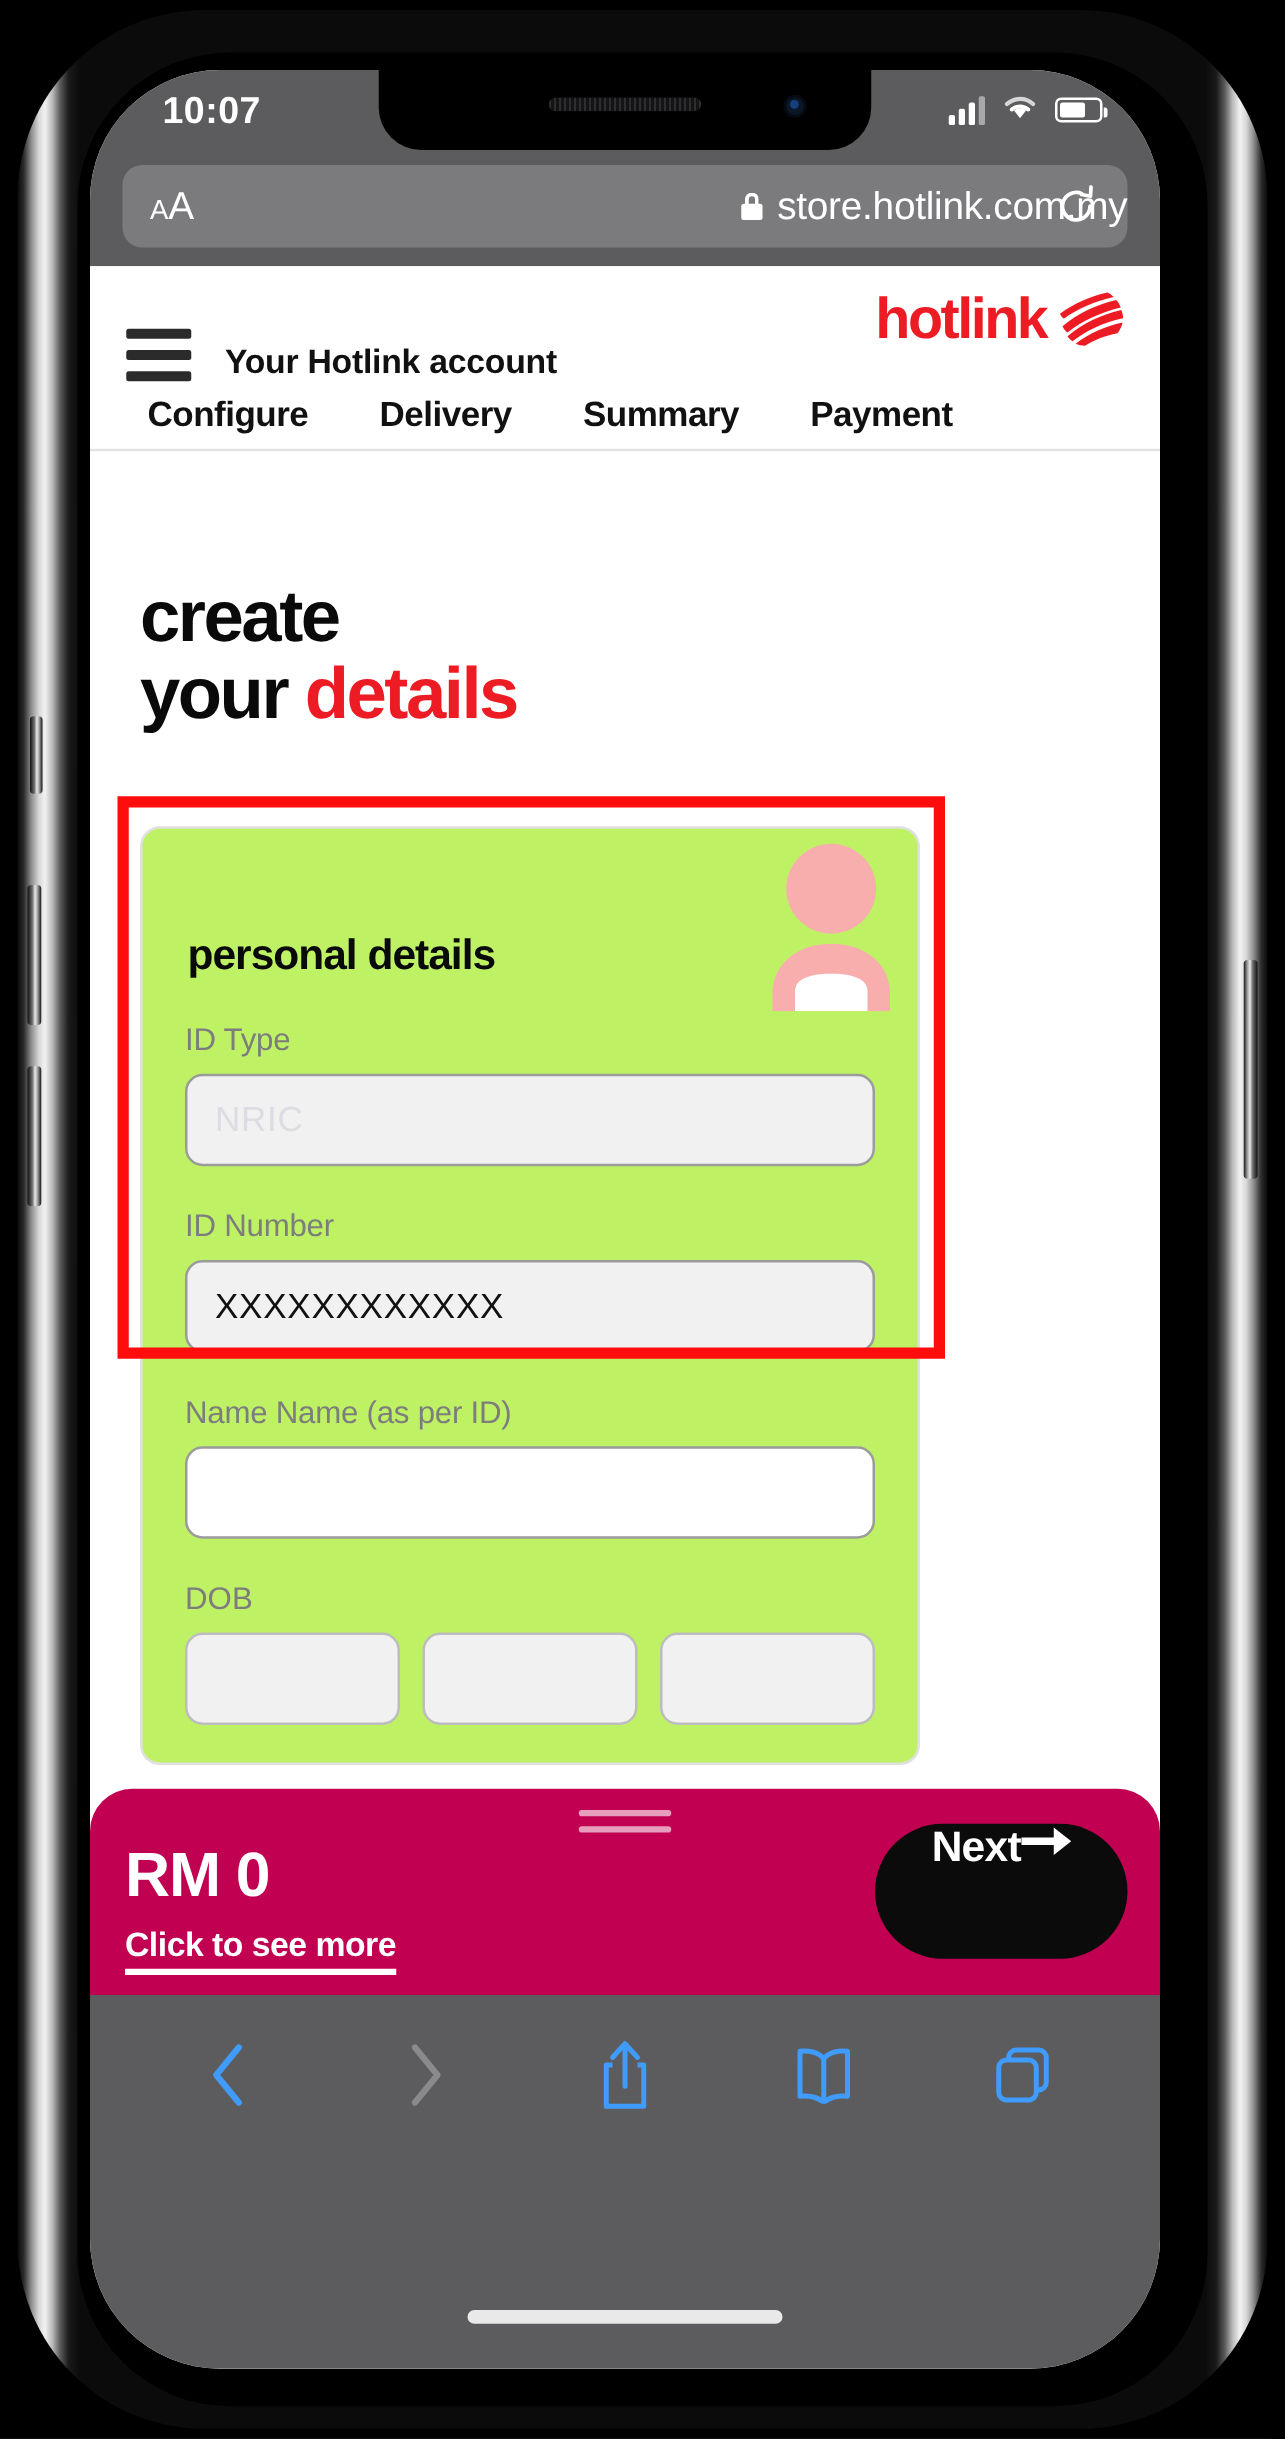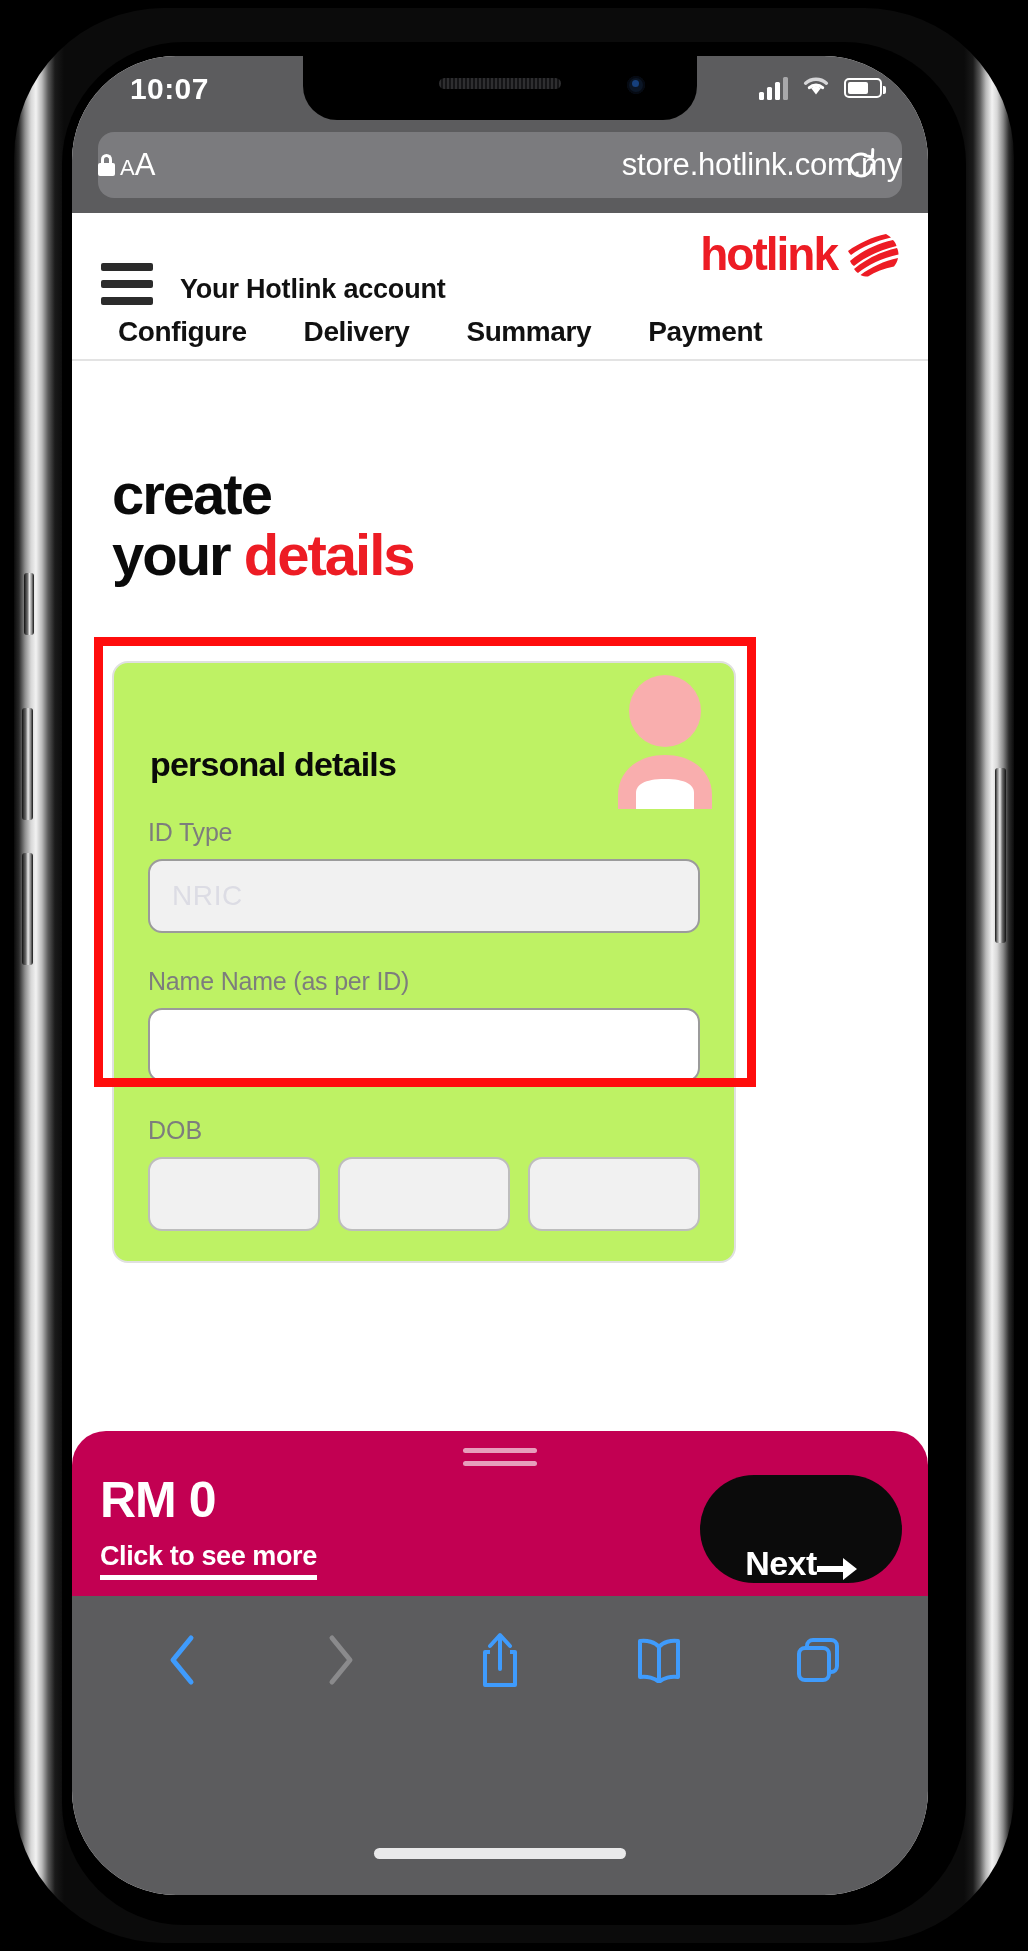--- a/index.html
+++ b/index.html
@@ -102,21 +102,21 @@
     background:#7b7b7e; border-radius:16px; display:flex; align-items:center;
   }
   #aa-button{
     position:absolute; left:22px; color:#fff; font-weight:400;
     letter-spacing:0px; display:flex; align-items:baseline;
   }
   #aa-button .small{ font-size:22px; }
   #aa-button .big{ font-size:31px; }
   #url-center{
     position:absolute; left:0; right:0; display:flex; align-items:center;
-    justify-content:space-between; gap:12px;
+    justify-content:flex-end; gap:12px;
   }
   #lock-icon{ width:17px; height:22px; position:relative; }
   #lock-icon .body{
     position:absolute; bottom:0; width:17px; height:13px; background:#fff; border-radius:2px;
   }
   #lock-icon .shackle{
     position:absolute; top:0; left:3px; width:11px; height:11px;
     border:3px solid #fff; border-bottom:none; border-radius:6px 6px 0 0;
   }
   #url-text{ color:#fff; font-size:31px; letter-spacing:-.2px; }
@@ -205,22 +205,22 @@
     position:absolute; left:28px; top:44px; color:#fff; font-size:50px;
     font-weight:800; letter-spacing:-1px; line-height:1;
   }
   #see-more{
     position:absolute; left:28px; top:112px; color:#fff; font-size:27px;
     font-weight:700; letter-spacing:-.4px; border-bottom:5px solid #fff;
     padding-bottom:5px; line-height:1;
   }
   #next-button{
     position:absolute; right:26px; top:28px; width:202px; height:108px;
-    background:#0b0b0b; border-radius:54px; display:flex; align-items:flex-end;
-    justify-content:center; gap:0;margin-top:16px;
+    background:#0b0b0b; border-radius:54px; display:flex; align-items:flex-start;
+    justify-content:center; gap:0;
   }
   #next-label{ color:#fff; font-size:34px; font-weight:800; letter-spacing:-.6px; }
   #next-arrow{ width:40px; height:28px; }
 
   
   #safari-bottom{
     position:absolute; left:0; bottom:0; width:100%; height:299px;
     background:#5c5c5e; z-index:30;
   }
   #toolbar-icons{
@@ -343,20 +343,26 @@
 
       <div id="card-title">personal details</div>
 
       <div class="field">
         <div class="field-label">ID Type</div>
         <div class="field-input disabled">
           <span class="value">NRIC</span>
         </div>
       </div>
 
+      <div class="field">
+        <div class="field-label">ID Number</div>
+        <div class="field-input filled">
+          <span class="value">XXXXXXXXXXXX</span>
+        </div>
+      </div>
 
       <div class="field">
         <div class="field-label">Name Name (as per ID)</div>
         <div class="field-input">
           <span class="value"></span>
         </div>
       </div>
 
       <div id="dob-label">DOB</div>
       <div id="dob-row">

